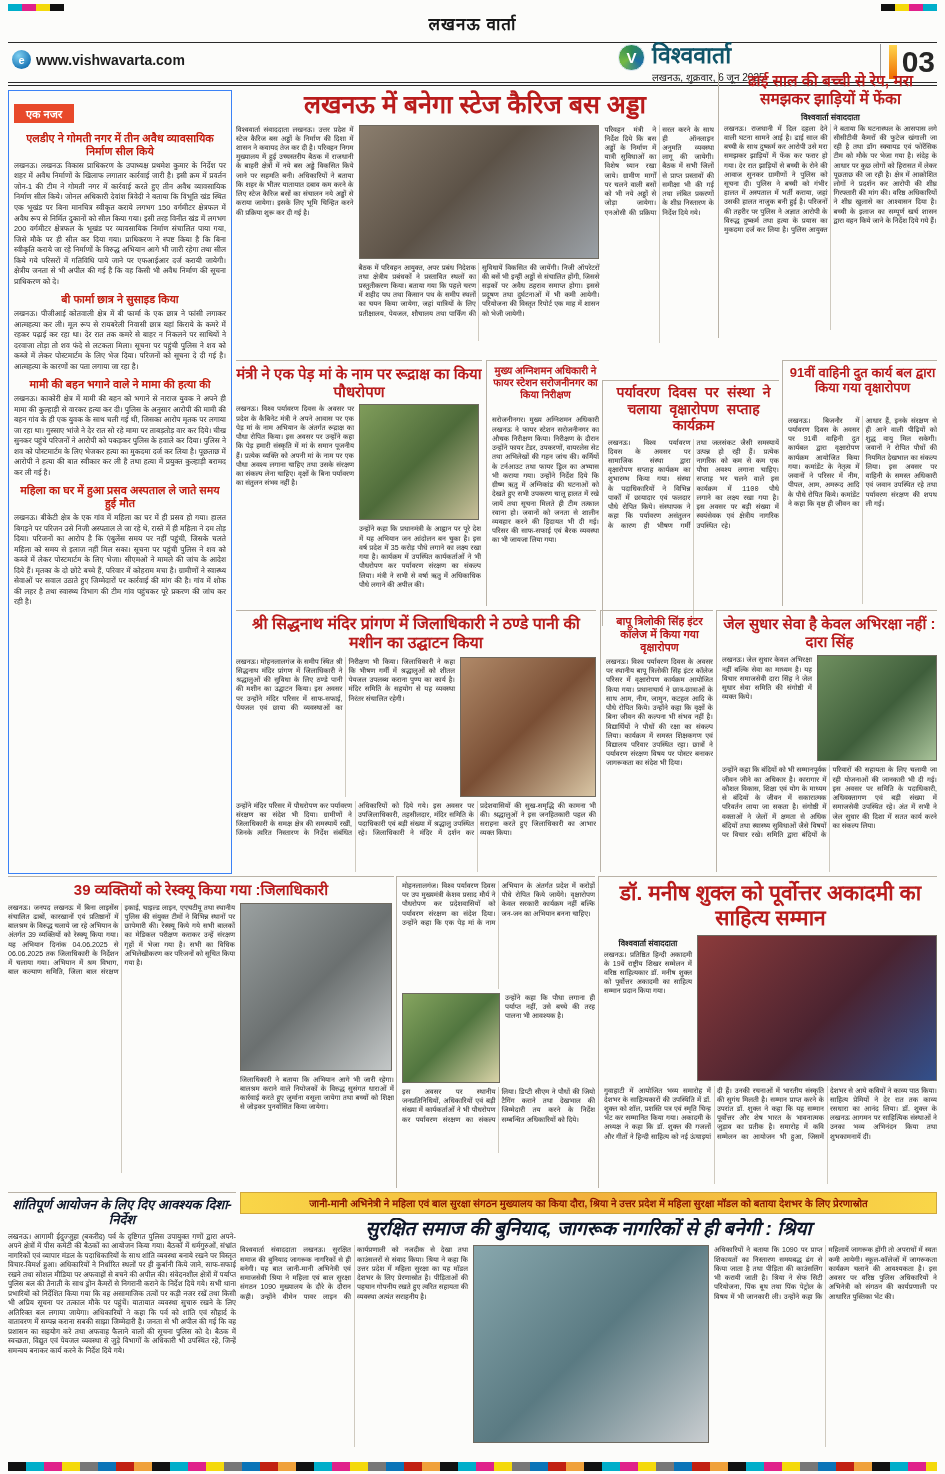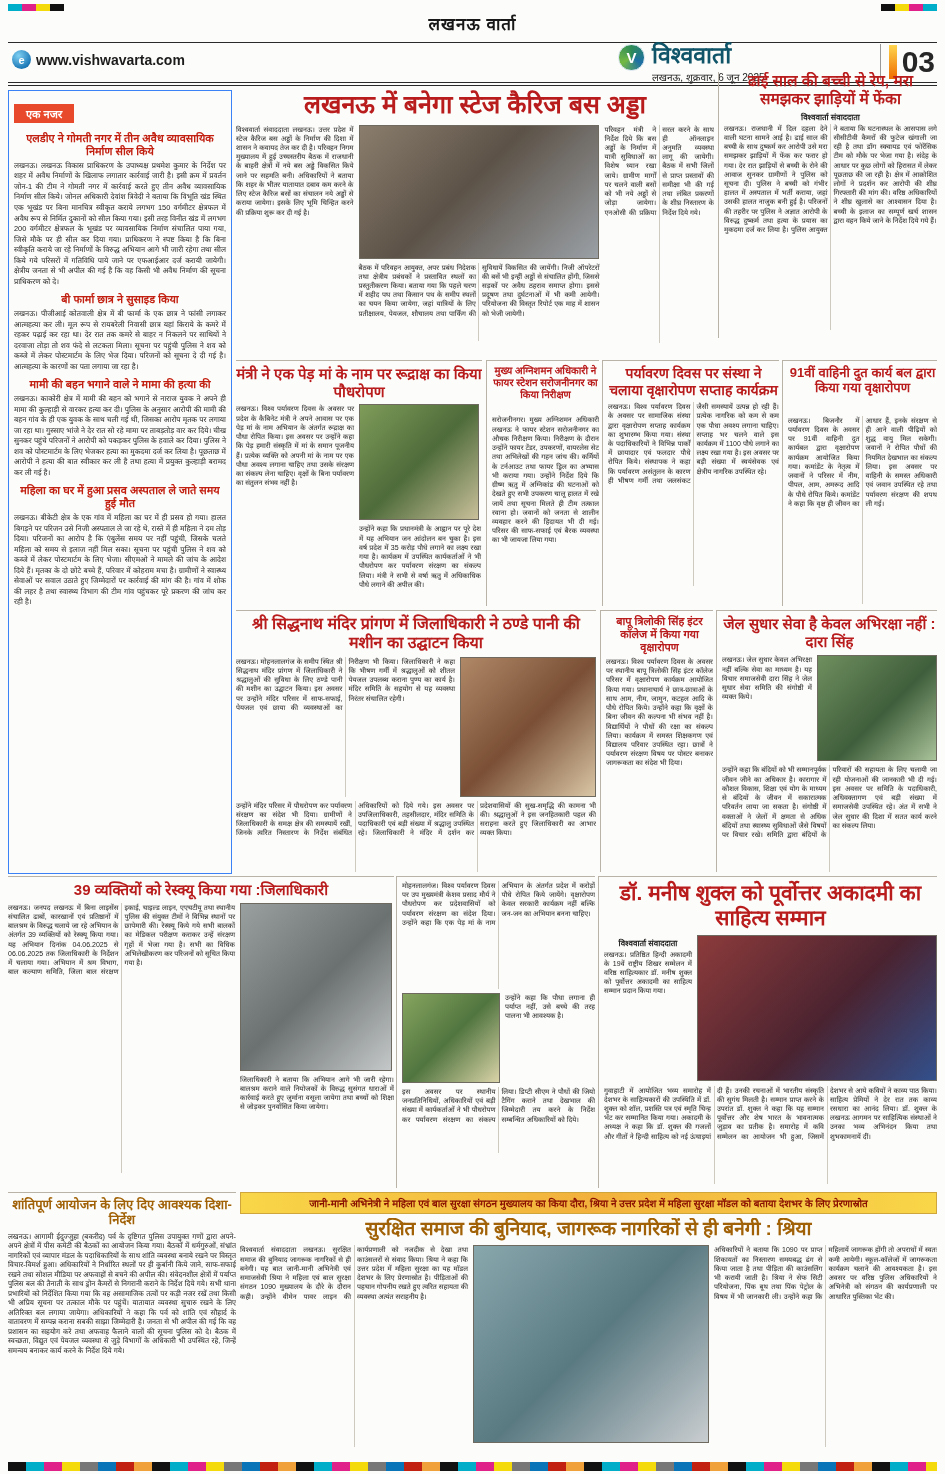--- a/index.html
+++ b/index.html
@@ -25,21 +25,21 @@
   .brand-name { font-size:23px; font-weight:bold; color:#0f5468; line-height:1; }
   .edition { font-size:10px; color:#222; margin-top:3px; text-align:right; }
   .pagebox { position:absolute; top:44px; right:10px; display:flex; align-items:center; gap:5px; border-left:1px solid #999; padding-left:8px; height:36px; }
   .pagebar { width:8px; height:34px; background:linear-gradient(#ffd54d,#ef6c00); }
   .pageno { font-size:30px; font-weight:bold; color:#262626; line-height:1; }
 
   
   .art { position:absolute; overflow:hidden; }
   .hl { font-weight:bold; color:#b91c1c; text-align:center; line-height:1.18; }
   .red { color:#c22011; }
-  .maroon { color:#a16207; }
+  .maroon { color:#0f172a;font-style:italic; }
   .byline { font-size:8px; font-weight:bold; text-align:center; color:#222; margin:2px 0; }
   .body { font-size:7px; line-height:1.32; text-align:justify; color:#242424; }
   .c2 { column-count:2; column-gap:6px; column-rule:1px solid #cfcabf; }
   .c3 { column-count:3; column-gap:6px; column-rule:1px solid #cfcabf; }
   .sep-t { border-top:1px solid #b9b2a6; padding-top:4px; }
   .sep-l { border-left:1px solid #b9b2a6; padding-left:5px; }
   .row { display:flex; gap:5px; }
   .photo { border:1px solid #6f6a60; flex-shrink:0; }
   .ph-meeting { background:linear-gradient(135deg,#8a7d6d,#5c5247 45%,#9aa0a6); }
   .ph-plant   { background:linear-gradient(135deg,#7f9c5a,#4e6b3a 50%,#c9c09a); }
@@ -145,21 +145,21 @@
         <div class="body" style="height:82px;margin-top:4px;">उन्होंने कहा कि प्रधानमंत्री के आह्वान पर पूरे देश में यह अभियान जन आंदोलन बन चुका है। इस वर्ष प्रदेश में 35 करोड़ पौधे लगाने का लक्ष्य रखा गया है। कार्यक्रम में उपस्थित कार्यकर्ताओं ने भी पौधरोपण कर पर्यावरण संरक्षण का संकल्प लिया। मंत्री ने सभी से वर्षा ऋतु में अधिकाधिक पौधे लगाने की अपील की।</div>
       </div>
     </div>
   </div>
 
   <div class="art sep-t sep-l" style="left:486px;top:360px;width:113px;height:246px;">
     <div class="hl" style="font-size:10px;margin-bottom:15px;">मुख्य अग्निशमन अधिकारी ने फायर स्टेशन सरोजनीनगर का किया निरीक्षण</div>
     <div class="body" style="height:195px;">सरोजनीनगर। मुख्य अग्निशमन अधिकारी लखनऊ ने फायर स्टेशन सरोजनीनगर का औचक निरीक्षण किया। निरीक्षण के दौरान उन्होंने फायर टेंडर, उपकरणों, वायरलेस सेट तथा अभिलेखों की गहन जांच की। कर्मियों के टर्नआउट तथा फायर ड्रिल का अभ्यास भी कराया गया। उन्होंने निर्देश दिये कि ग्रीष्म ऋतु में अग्निकांड की घटनाओं को देखते हुए सभी उपकरण चालू हालत में रखे जायें तथा सूचना मिलते ही टीम तत्काल रवाना हो। जवानों को जनता से शालीन व्यवहार करने की हिदायत भी दी गई। परिसर की साफ-सफाई एवं बैरक व्यवस्था का भी जायजा लिया गया।</div>
   </div>
 
-  <div class="art sep-t sep-l" style="left:602px;top:360px;width:177px;height:246px;">
+  <div class="art sep-t sep-l" style="left:602px;top:380px;width:177px;height:246px;font-family:Liberation Mono, monospace;">
     <div class="hl" style="font-size:14px;margin-bottom:4px;">पर्यावरण दिवस पर संस्था ने चलाया वृक्षारोपण सप्ताह कार्यक्रम</div>
     <div class="body c2" style="height:184px;">लखनऊ। विश्व पर्यावरण दिवस के अवसर पर सामाजिक संस्था द्वारा वृक्षारोपण सप्ताह कार्यक्रम का शुभारम्भ किया गया। संस्था के पदाधिकारियों ने विभिन्न पार्कों में छायादार एवं फलदार पौधे रोपित किये। संस्थापक ने कहा कि पर्यावरण असंतुलन के कारण ही भीषण गर्मी तथा जलसंकट जैसी समस्यायें उत्पन्न हो रही हैं। प्रत्येक नागरिक को कम से कम एक पौधा अवश्य लगाना चाहिए। सप्ताह भर चलने वाले इस कार्यक्रम में 1100 पौधे लगाने का लक्ष्य रखा गया है। इस अवसर पर बड़ी संख्या में स्वयंसेवक एवं क्षेत्रीय नागरिक उपस्थित रहे।</div>
   </div>
 
   <div class="art sep-t sep-l" style="left:782px;top:360px;width:155px;height:246px;">
     <div class="hl" style="font-size:13px;margin-bottom:20px;">91वीं वाहिनी दुत कार्य बल द्वारा किया गया वृक्षारोपण</div>
     <div class="body c2" style="height:188px;">लखनऊ। बिजनौर में पर्यावरण दिवस के अवसर पर 91वीं वाहिनी दुत कार्यबल द्वारा वृक्षारोपण कार्यक्रम आयोजित किया गया। कमांडेंट के नेतृत्व में जवानों ने परिसर में नीम, पीपल, आम, अमरूद आदि के पौधे रोपित किये। कमांडेंट ने कहा कि वृक्ष ही जीवन का आधार हैं, इनके संरक्षण से ही आने वाली पीढ़ियों को शुद्ध वायु मिल सकेगी। जवानों ने रोपित पौधों की नियमित देखभाल का संकल्प लिया। इस अवसर पर वाहिनी के समस्त अधिकारी एवं जवान उपस्थित रहे तथा पर्यावरण संरक्षण की शपथ ली गई।</div>
   </div>
 
   <div class="art sep-t" style="left:236px;top:610px;width:360px;height:262px;">

